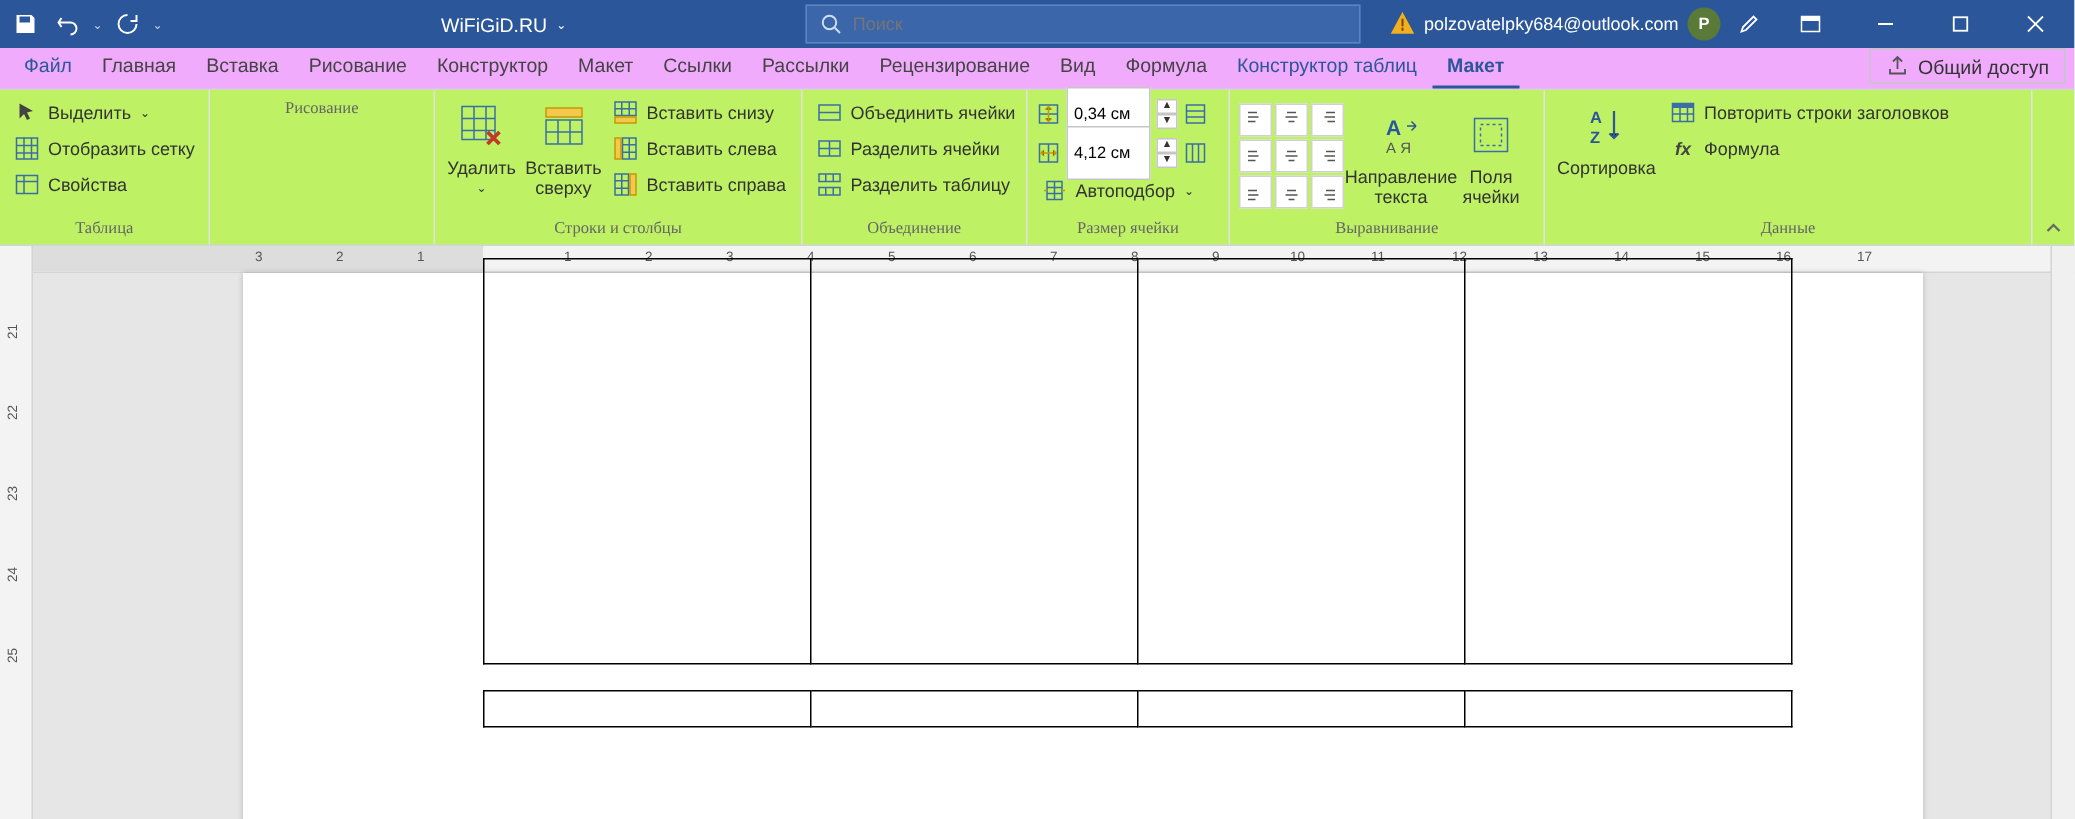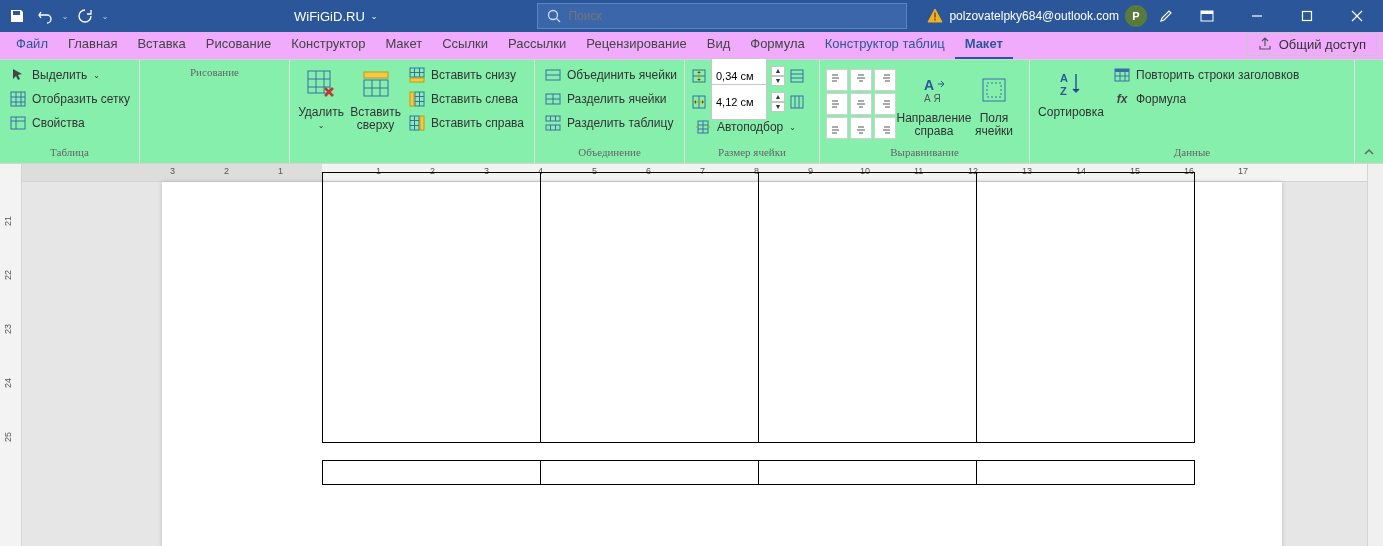--- a/index.html
+++ b/index.html
@@ -20,21 +20,21 @@
 
   
   .tabs { height: 28px; background: #f0abfc; border-bottom: 1px solid #d4d4d4; display: flex; align-items: flex-end; padding: 0 6px; }
   .tab { padding: 5px 10px 6px; font-size: 13px; color: #444; cursor: pointer; border-bottom: 2px solid transparent; }
   .tab.file { color: #2b579a; font-weight: 400; }
   .tab.context { color: #2b579a; }
   .tab.active { color: #2b579a; border-bottom: 2px solid #2b579a; font-weight: 600; }
   .share-btn { margin-left: auto; border: 1px solid #c6c6c6; padding: 3px 10px; font-size: 13px; display: flex; align-items: center; gap: 6px; cursor: pointer; margin-bottom: 3px; }
 
   
-  .ribbon { height: 104px; background: #86efac; border-bottom: 1px solid #d4d4d4; display: flex; position: relative; }
+  .ribbon { height: 104px; background: #bef264; border-bottom: 1px solid #d4d4d4; display: flex; position: relative; }
   .group { border-right: 1px solid #e1e1e1; display: flex; flex-direction: column; padding: 4px 6px 2px; }
   .group-body { flex: 1; display: flex; align-items: flex-start; gap: 4px; }
   .group-label { text-align: center; font-size: 11px; color: #666; padding-top: 2px; height: 17px; position: relative; font-family: Liberation Serif, serif; }
   .col { display: flex; flex-direction: column; gap: 2px; }
   .col.big { align-items: center; text-align: center; width: 56px; padding-top: 2px; }
   .col.big .big-icon { width: 36px; height: 36px; display: flex; align-items: center; justify-content: center; }
   .col.big .big-label { font-size: 12px; line-height: 13px; margin-top: 2px; display:flex; flex-direction:column; align-items:center; }
   .cmd { display: flex; align-items: center; gap: 6px; padding: 2px 4px; cursor: pointer; white-space: nowrap; height: 22px; }
   .ico16 { width: 16px; height: 16px; flex-shrink: 0; }
   .spin-row { display: flex; align-items: center; gap: 4px; height: 24px; }
@@ -238,20 +238,21 @@
         <div class="cmd">
           <svg class="ico16" viewBox="0 0 16 16">
               <rect x="1" y="1" width="9" height="14" fill="none" stroke="#3b6ea5"></rect>
               <path stroke="#3b6ea5" d="M1 5.5h9M1 10.5h9M5.5 1v14"></path>
               <rect x="11" y="1" width="4" height="14" fill="#f2c94c" stroke="#c49a00"></rect>
             </svg>
           <span>Вставить справа</span>
         </div>
       </div>
     </div>
+    <div class="group-label">Строки и столбцы</div>
   </div>
 
   <div class="group" style="width:150px">
     <div class="group-body">
       <div class="col">
         <div class="cmd">
           <svg class="ico16" viewBox="0 0 16 16">
               <rect x="1" y="3" width="14" height="10" fill="none" stroke="#3b6ea5"></rect>
               <path stroke="#3b6ea5" d="M1 8h14"></path>
             </svg>
@@ -378,21 +379,21 @@
       <div class="col big" style="width:68px">
         <div class="big-icon">
             <svg width="28" height="28" viewBox="0 0 28 28">
               <text x="4" y="14" font-size="14" fill="#2b579a" font-weight="bold">A</text>
               <path stroke="#2b579a" fill="none" d="M18 8h6M24 8l-3-3M24 8l-3 3"></path>
               <text x="4" y="26" font-size="10" fill="#555">А Я</text>
             </svg>
           </div>
         <div class="big-label">
             <span>Направление</span>
-            <span>справа</span>
+            <span>текста</span>
           </div>
       </div>
       <div class="col big" style="width:44px">
         <div class="big-icon">
             <svg width="28" height="28" viewBox="0 0 28 28">
               <rect x="3" y="3" width="22" height="22" fill="none" stroke="#3b6ea5"></rect>
               <rect x="7" y="7" width="14" height="14" fill="none" stroke="#3b6ea5" stroke-dasharray="2"></rect>
             </svg>
           </div>
         <div class="big-label">

